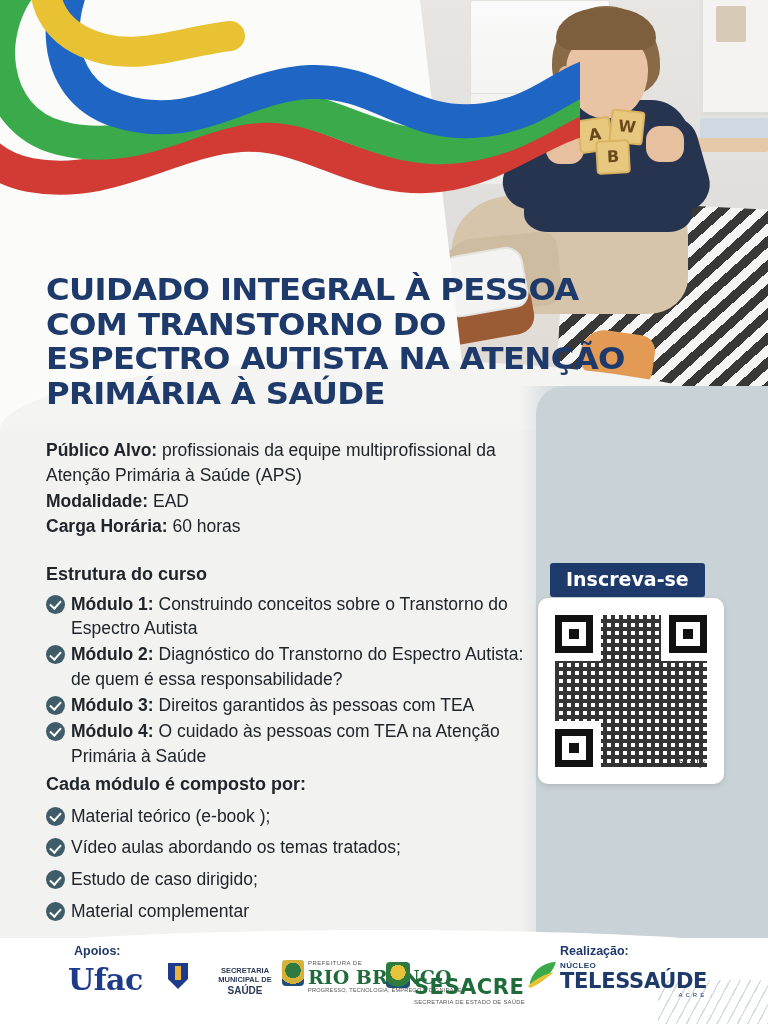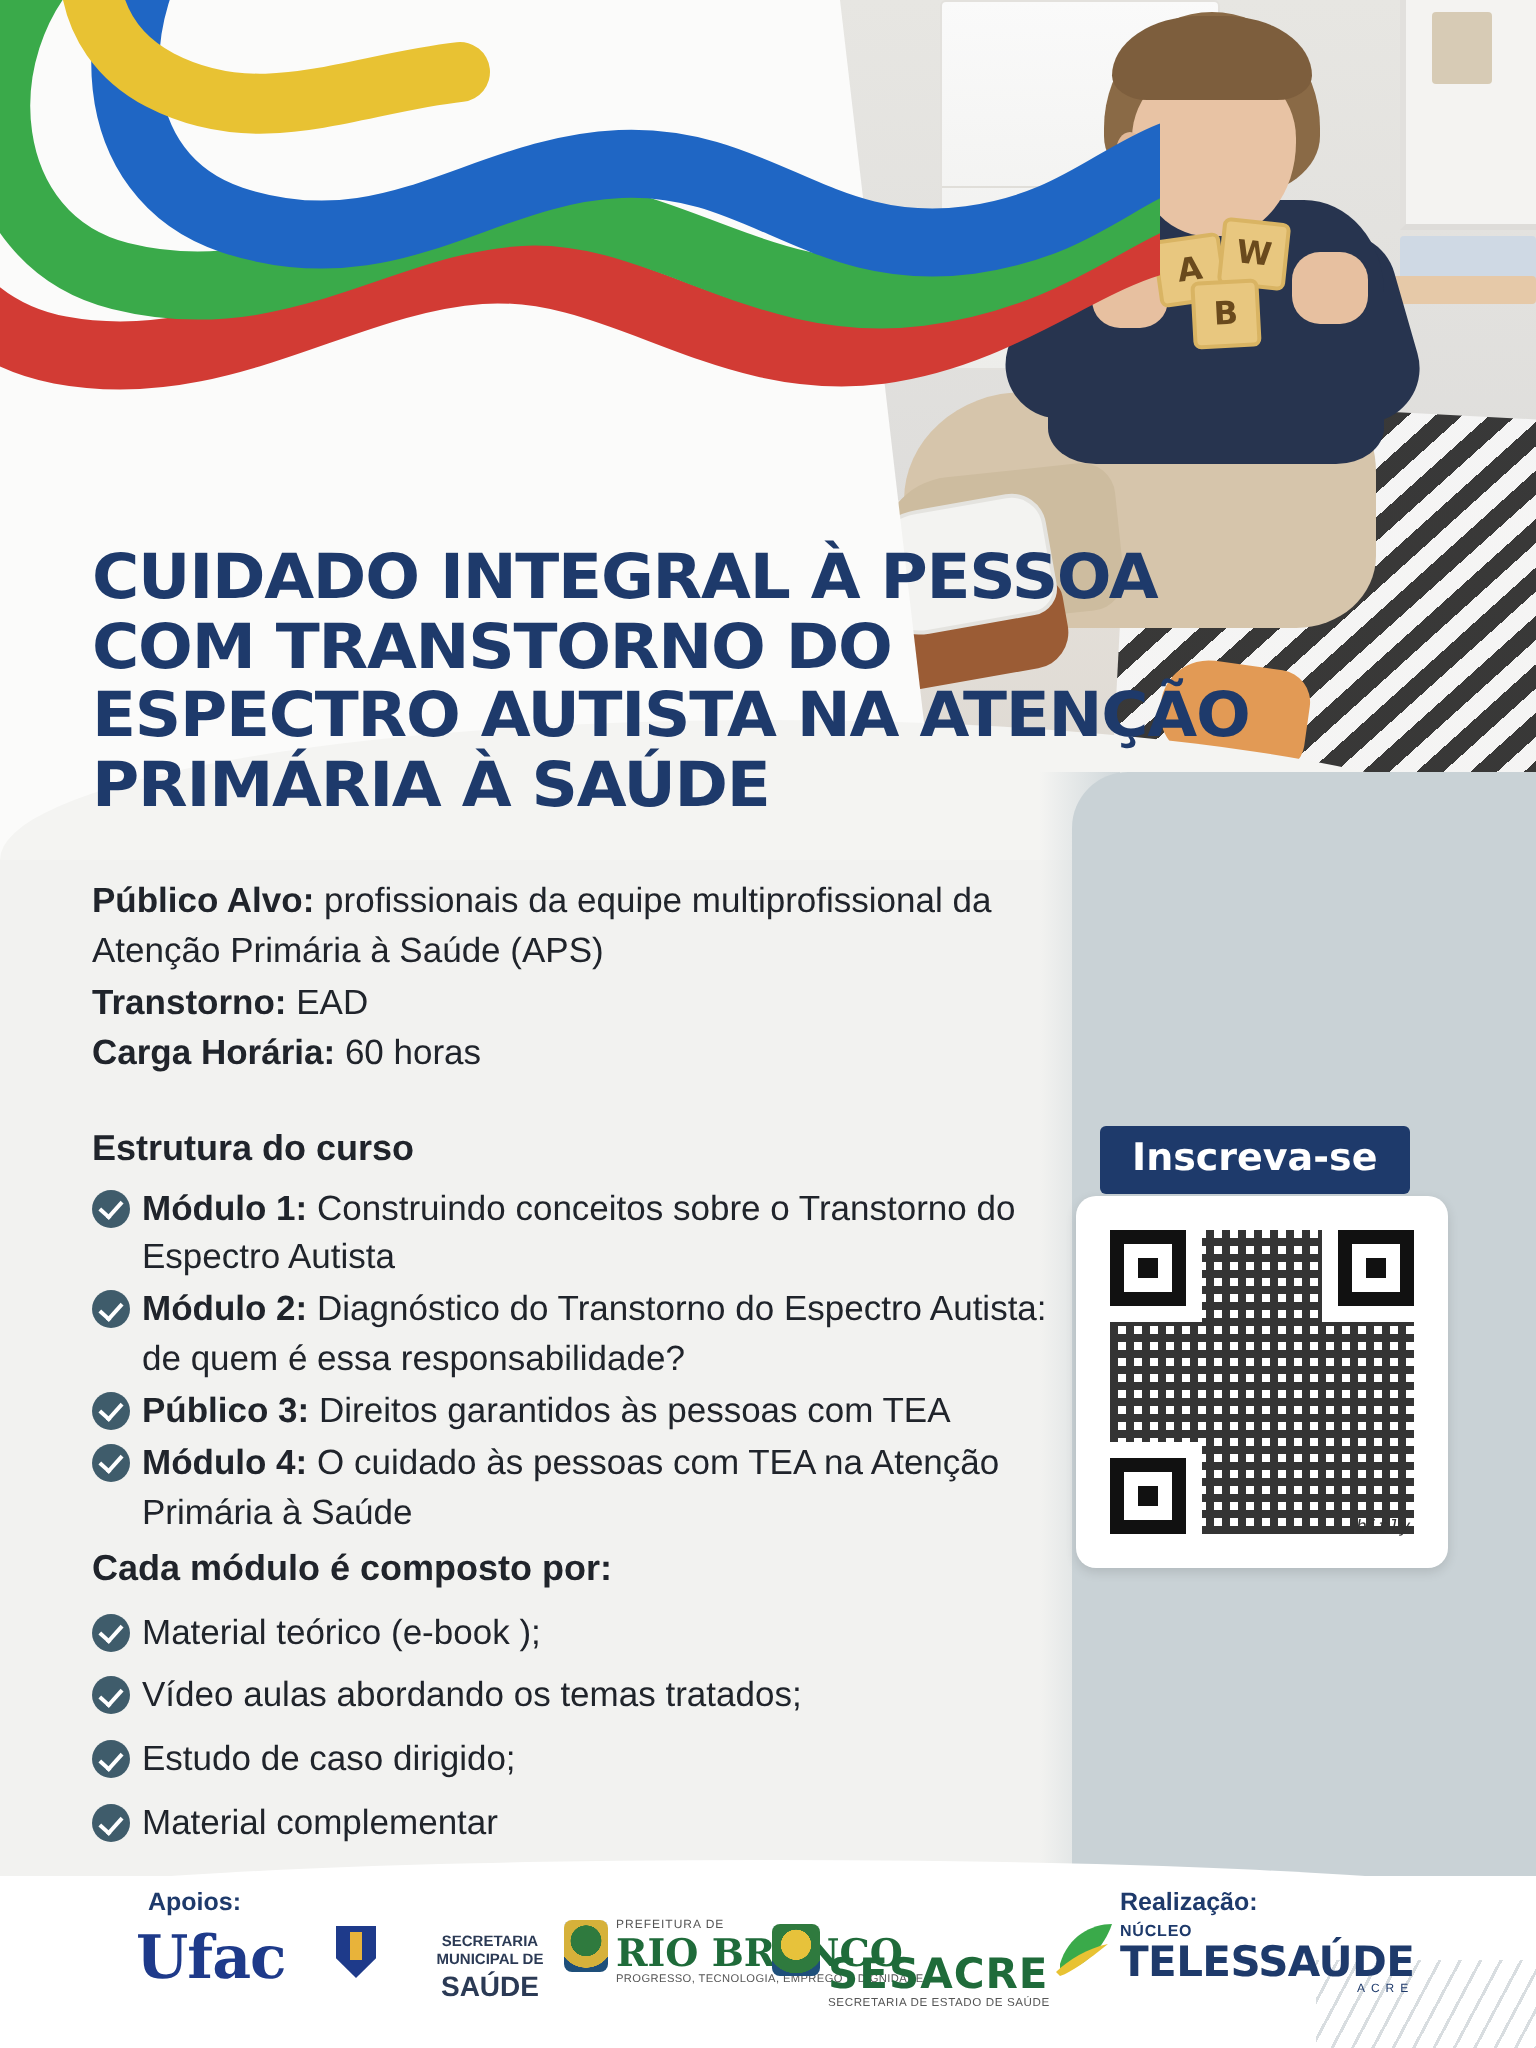--- a/index.html
+++ b/index.html
@@ -437,21 +437,21 @@
 
   .sms {
     top: 966px; left: 210px;
     font-size: 7.5px;
     color: #2b3a55;
     line-height: 1.25;
     text-align: center;
     font-weight: bold;
     width: 70px;
   }
-  .sms .big { font-size: 14px; }
+  .sms .big { font-size: 10px; }
 
   .rb-crest {
     position: absolute;
     top: 960px; left: 282px;
     width: 22px; height: 26px;
     background: radial-gradient(circle at 50% 40%, #2f7a3e 0 40%, #d6b13a 41% 70%, #1e4f7a 71% 100%);
     border-radius: 4px;
   }
   .riobranco {
     top: 960px; left: 308px;
@@ -550,21 +550,21 @@
     <div>COM TRANSTORNO DO</div>
     <div>ESPECTRO AUTISTA NA ATENÇÃO</div>
     <div>PRIMÁRIA À SAÚDE</div>
   </div>
 
   <div class="info">
     <div>
       <b>Público Alvo:</b><span> profissionais da equipe multiprofissional da Atenção Primária à Saúde (APS)</span>
     </div>
     <div>
-      <b>Transtorno:</b><span> EAD</span>
+      <b>Modalidade:</b><span> EAD</span>
     </div>
     <div>
       <b>Carga Horária:</b><span> 60 horas</span>
     </div>
   </div>
 
   <div class="structure">
     <h3>Estrutura do curso</h3>
 
     <div class="mod-line">
@@ -572,21 +572,21 @@
       <span class="mod-text"><b>Módulo 1:</b><span> Construindo conceitos sobre o Transtorno do Espectro Autista</span></span>
     </div>
 
     <div class="mod-line">
       <span class="check"></span>
       <span class="mod-text"><b>Módulo 2:</b><span> Diagnóstico do Transtorno do Espectro Autista: de quem é essa responsabilidade?</span></span>
     </div>
 
     <div class="mod-line">
       <span class="check"></span>
-      <span class="mod-text"><b>Público 3:</b><span> Direitos garantidos às pessoas com TEA</span></span>
+      <span class="mod-text"><b>Módulo 3:</b><span> Direitos garantidos às pessoas com TEA</span></span>
     </div>
 
     <div class="mod-line">
       <span class="check"></span>
       <span class="mod-text"><b>Módulo 4:</b><span> O cuidado às pessoas com TEA na Atenção Primária à Saúde</span></span>
     </div>
   </div>
 
   <div class="composed">
     <h3>Cada módulo é composto por:</h3>

